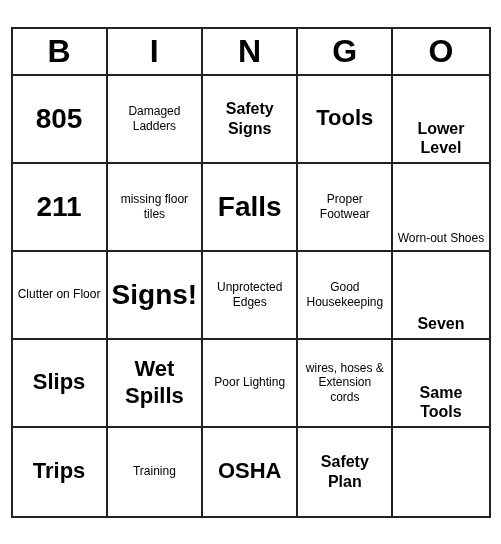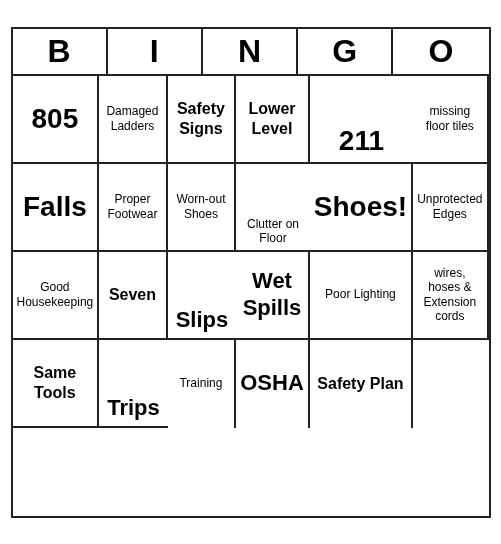--- a/index.html
+++ b/index.html
@@ -28,21 +28,21 @@
       font-weight: bold;
       padding: 4px 0;
       border-right: 2px solid #222;
       font-family: Arial, sans-serif;
     }
     .bingo-header-cell:last-child {
       border-right: none;
     }
     .bingo-grid {
       display: grid;
-      grid-template-columns: repeat(6, 1fr);
+      grid-template-columns: repeat(5, 1fr);
       grid-template-rows: repeat(5, 88px);
     }
     .bingo-cell {
       border-right: 2px solid #222;
       border-bottom: 2px solid #222;
       display: flex;
       align-items: center;
       justify-content: center;
       text-align: center;
       padding: 4px;
@@ -90,20 +90,23 @@
   <div class="bingo-cell">
         <span class="cell-text xlarge">805</span>
       </div>
       <div class="bingo-cell">
         <span class="cell-text small">Damaged Ladders</span>
       </div>
       <div class="bingo-cell">
         <span class="cell-text medium">Safety Signs</span>
       </div>
       <div class="bingo-cell">
+        <span class="cell-text large">Tools</span>
+      </div>
+      <div class="bingo-cell">
         <span class="cell-text medium">Lower Level</span>
       </div>
       <div class="bingo-cell">
         <span class="cell-text xlarge">211</span>
       </div>
       <div class="bingo-cell">
         <span class="cell-text small">missing floor tiles</span>
       </div>
       <div class="bingo-cell">
         <span class="cell-text xlarge">Falls</span>
@@ -111,21 +114,21 @@
       <div class="bingo-cell">
         <span class="cell-text small">Proper Footwear</span>
       </div>
       <div class="bingo-cell">
         <span class="cell-text small">Worn-out Shoes</span>
       </div>
       <div class="bingo-cell">
         <span class="cell-text small">Clutter on Floor</span>
       </div>
       <div class="bingo-cell">
-        <span class="cell-text xlarge">Shoes!</span>
+        <span class="cell-text xlarge">Signs!</span>
       </div>
       <div class="bingo-cell">
         <span class="cell-text small">Unprotected Edges</span>
       </div>
       <div class="bingo-cell">
         <span class="cell-text small">Good Housekeeping</span>
       </div>
       <div class="bingo-cell">
         <span class="cell-text medium">Seven</span>
       </div>

